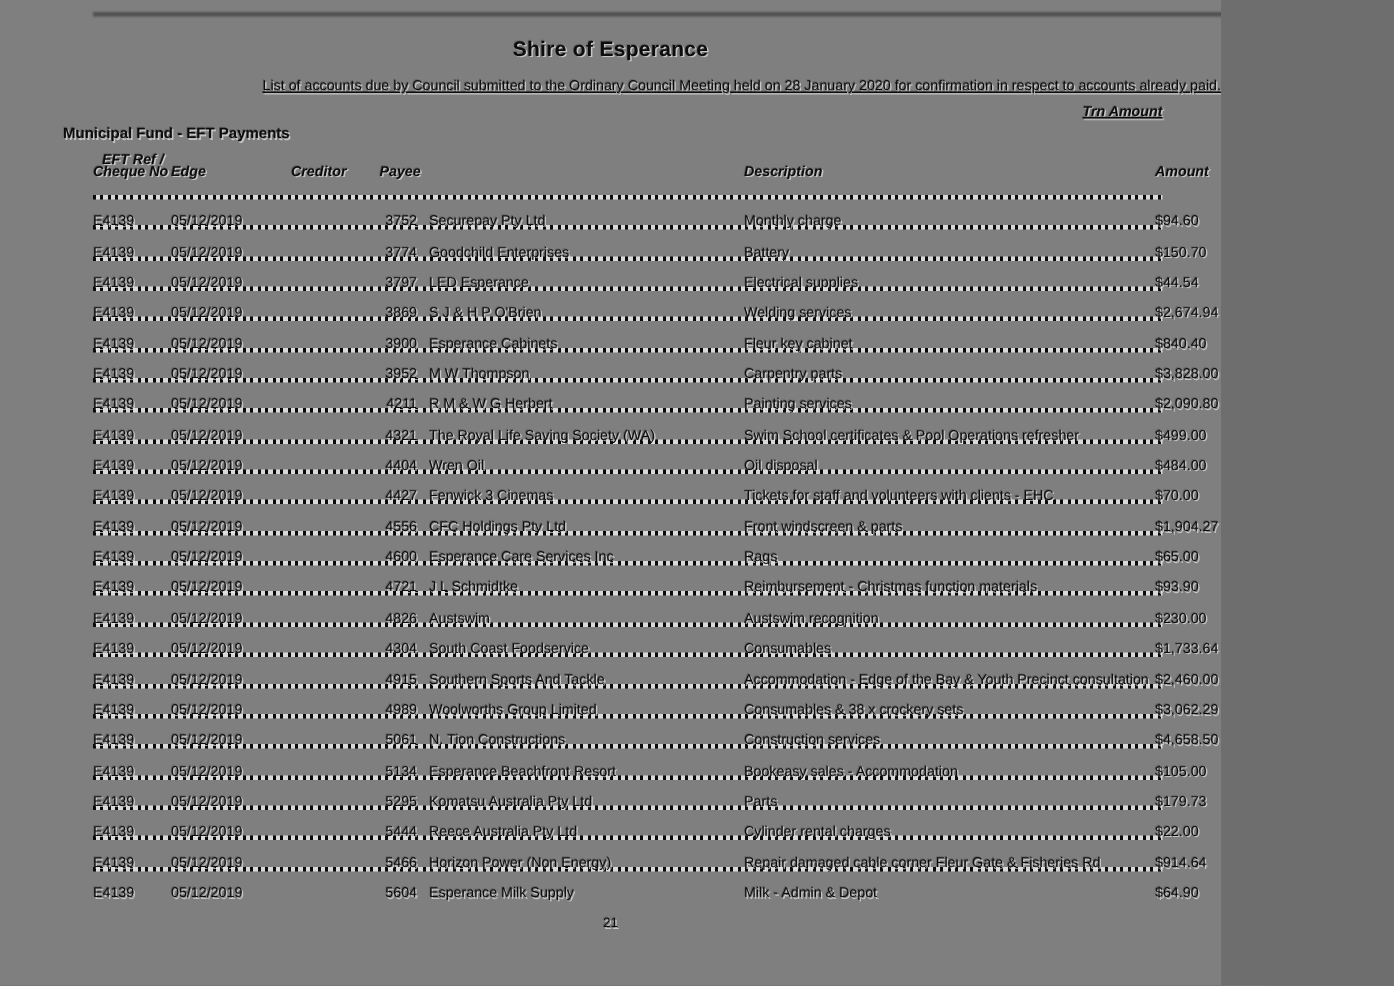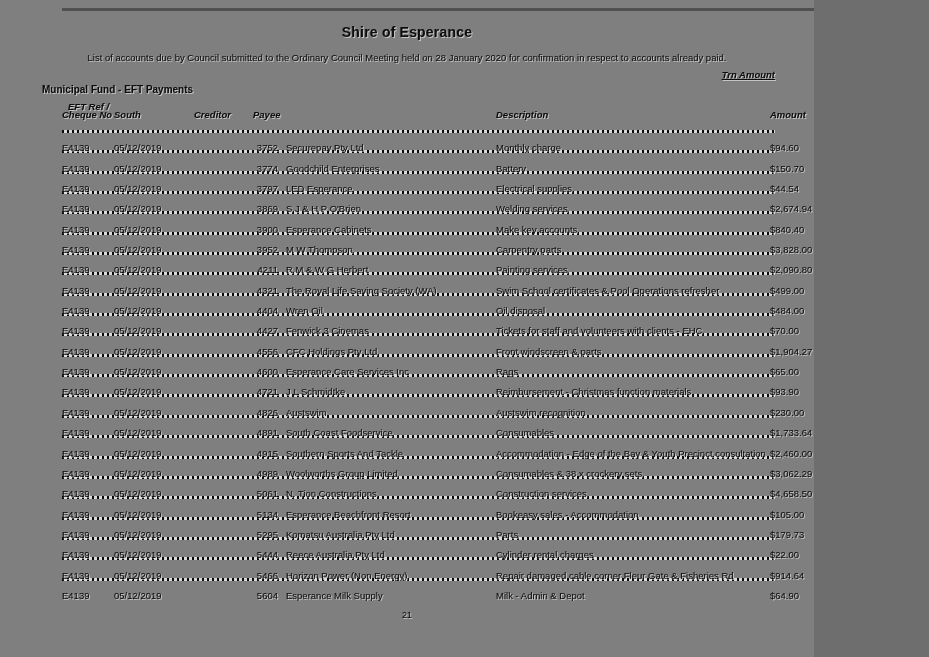--- a/index.html
+++ b/index.html
@@ -6,21 +6,21 @@
   .doc{
     position:relative;width:814px;height:657px;background:#7f7f7f;
     font-family:"Liberation Sans",sans-serif;color:#0d0d0d;overflow:hidden;
   }
   .doc *{box-sizing:border-box;}
   .ink{color:#0d0d0d;text-shadow:1px 1px 0 rgba(235,235,235,.65), -0.5px -0.5px 0 rgba(70,70,70,.4);}
   .artifact{position:absolute;top:8px;left:62px;width:845px;height:3px;
     background:rgba(25,25,25,.45);filter:blur(.6px);}
   .title{position:absolute;top:24px;left:0;width:100%;text-align:center;
     font-size:14px;font-weight:bold;letter-spacing:.2px;}
-  .subtitle{position:absolute;top:52px;left:0;width:100%;text-align:center;font-size:9.5px;}
+  .subtitle{position:absolute;top:52px;left:0;width:100%;text-align:right;font-size:9.5px;text-decoration:underline;}
   .trn{position:absolute;top:69px;right:39px;font-size:9.5px;font-weight:bold;
     font-style:italic;text-decoration:underline;}
   .section{position:absolute;top:84px;left:30px;font-size:10px;font-weight:bold;padding-left:12px;}
   .thead{position:absolute;top:99px;left:62px;right:39px;height:34px;
     font-size:9.5px;font-weight:bold;font-style:italic;
     background-image:repeating-linear-gradient(90deg,#0a0a0a 0 2px,#d9d9d9 2px 5px);
     background-size:100% 3px;background-position:bottom;background-repeat:no-repeat;}
   .thead .hrow{display:flex;align-items:center;height:30px;}
   .c-ref{flex:0 0 52px;}
   .c-date{flex:0 0 62px;}
@@ -51,21 +51,21 @@
   <div class="subtitle ink">List of accounts due by Council submitted to the Ordinary Council Meeting held on 28 January 2020 for confirmation in respect to accounts already paid.</div>
 
   <div class="trn ink">Trn Amount</div>
 
   <div class="section ink">Municipal Fund - EFT Payments</div>
 
   <div class="thead">
     <span class="h-ref2 ink">EFT Ref /</span>
     <div class="hrow">
       <span class="c-ref ink">Cheque No</span>
-      <span class="c-date ink">South</span>
+      <span class="c-date ink">Edge</span>
       <span class="c-cred ink">Creditor</span>
       <span class="c-payee ink">Payee</span>
       <span class="c-desc ink">Description</span>
       <span class="c-amt ink">Amount</span>
     </div>
   </div>
 
   <div class="rows" id="rows">
     <div class="row">
       <span class="c-ref ink">E4139</span>
@@ -101,21 +101,21 @@
       <span class="c-payee ink">S J &amp; H P O'Brien</span>
       <span class="c-desc ink">Welding services</span>
       <span class="c-amt ink">$2,674.94</span>
     </div>
 
     <div class="row">
       <span class="c-ref ink">E4139</span>
       <span class="c-date ink">05/12/2019</span>
       <span class="c-cred ink">3900</span>
       <span class="c-payee ink">Esperance Cabinets</span>
-      <span class="c-desc ink">Make key accounts</span>
+      <span class="c-desc ink">Fleur key cabinet</span>
       <span class="c-amt ink">$840.40</span>
     </div>
 
     <div class="row">
       <span class="c-ref ink">E4139</span>
       <span class="c-date ink">05/12/2019</span>
       <span class="c-cred ink">3952</span>
       <span class="c-payee ink">M W Thompson</span>
       <span class="c-desc ink">Carpentry parts</span>
       <span class="c-amt ink">$3,828.00</span>
@@ -189,21 +189,21 @@
       <span class="c-date ink">05/12/2019</span>
       <span class="c-cred ink">4826</span>
       <span class="c-payee ink">Austswim</span>
       <span class="c-desc ink">Austswim recognition</span>
       <span class="c-amt ink">$230.00</span>
     </div>
 
     <div class="row">
       <span class="c-ref ink">E4139</span>
       <span class="c-date ink">05/12/2019</span>
-      <span class="c-cred ink">4891</span>
+      <span class="c-cred ink">4304</span>
       <span class="c-payee ink">South Coast Foodservice</span>
       <span class="c-desc ink">Consumables</span>
       <span class="c-amt ink">$1,733.64</span>
     </div>
 
     <div class="row">
       <span class="c-ref ink">E4139</span>
       <span class="c-date ink">05/12/2019</span>
       <span class="c-cred ink">4915</span>
       <span class="c-payee ink">Southern Sports And Tackle</span>

